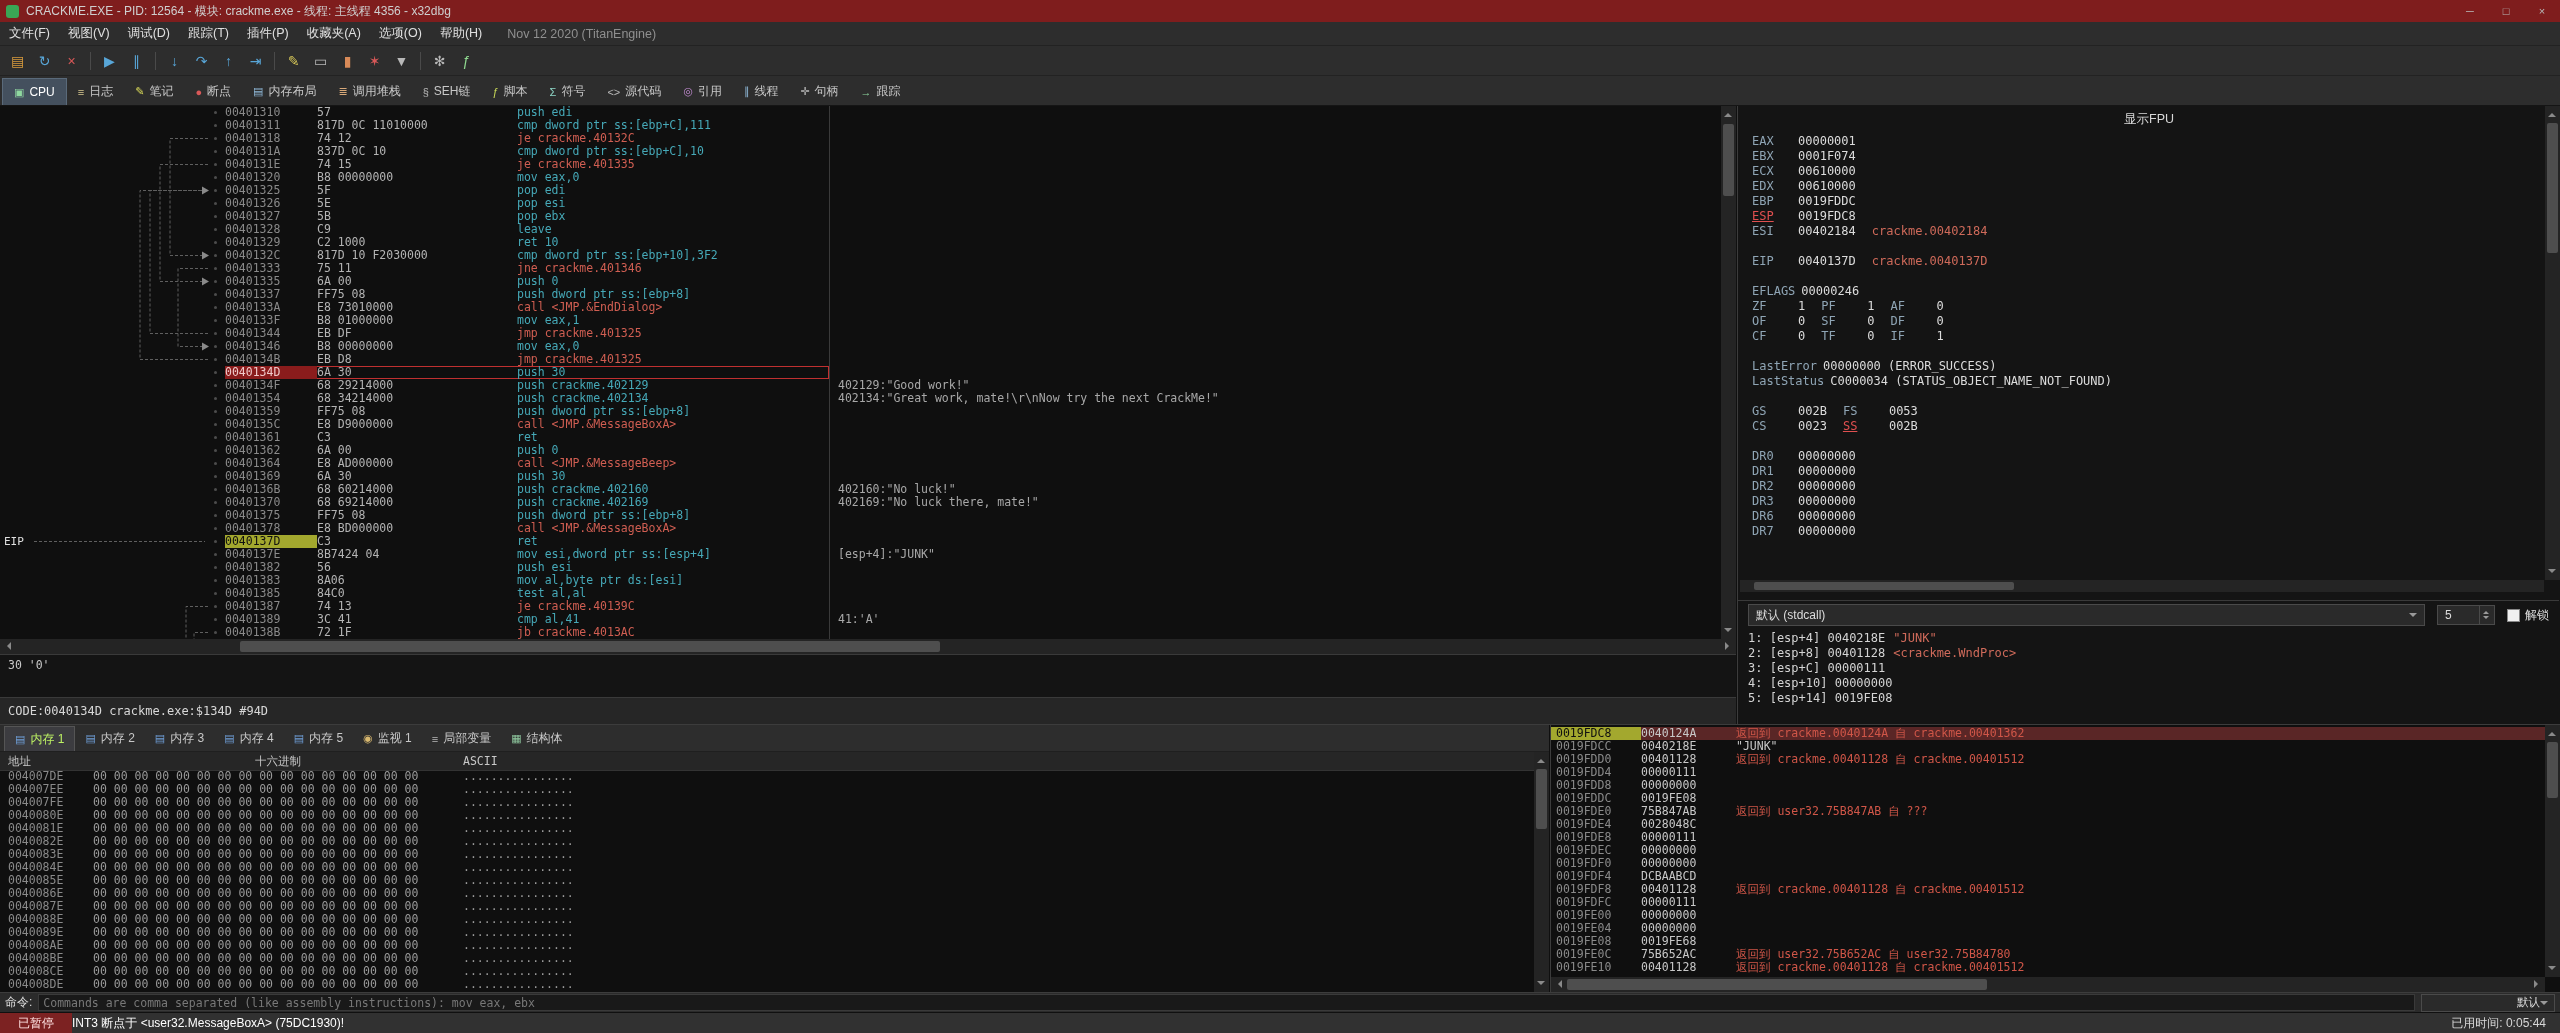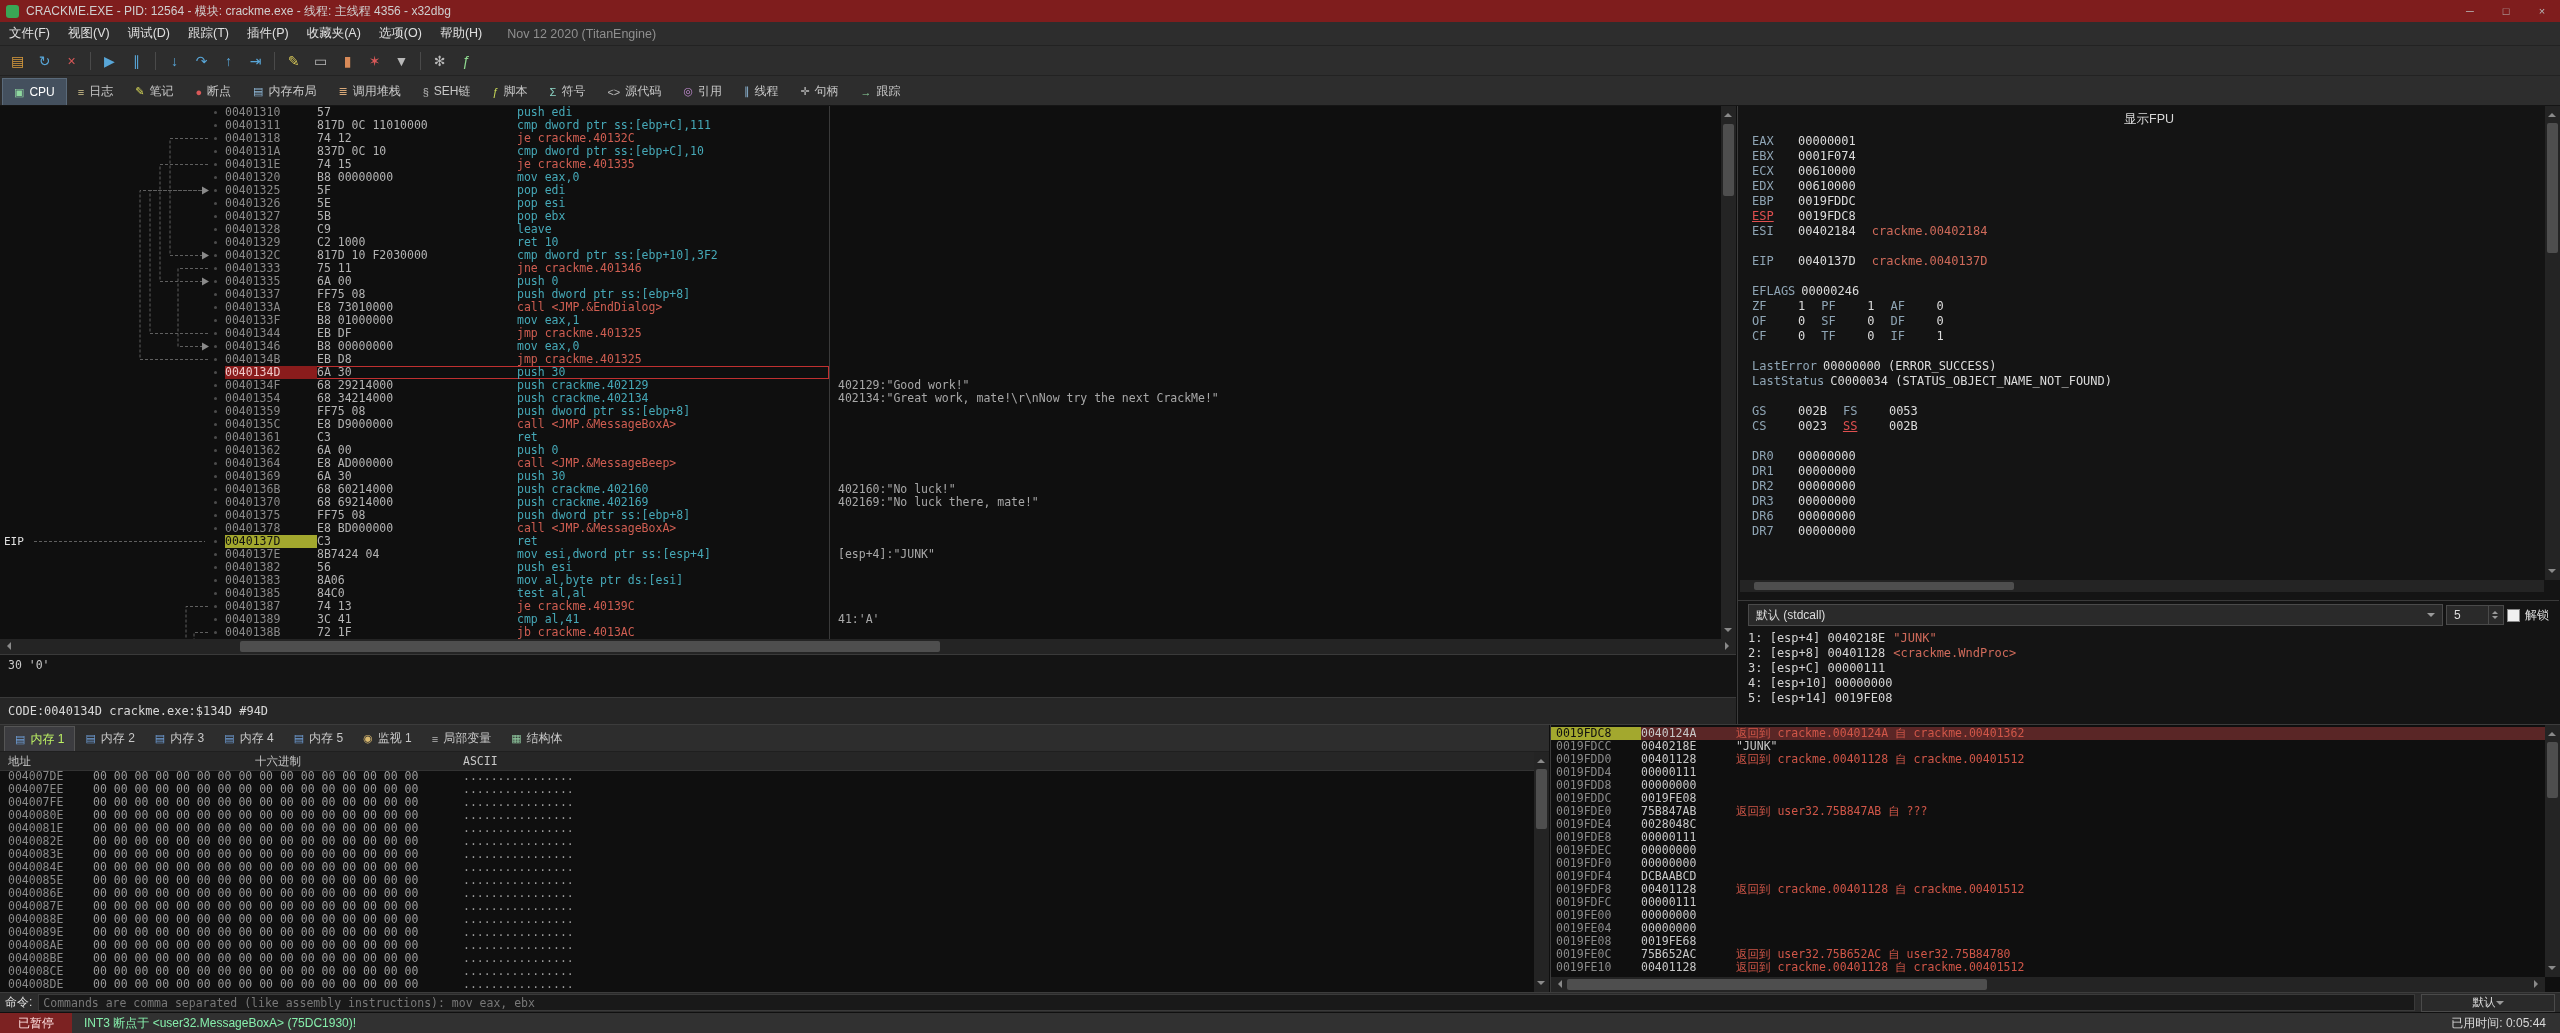--- a/index.html
+++ b/index.html
@@ -87,21 +87,21 @@
   .seg.r{color:#8fa5b5;display:inline-block;min-width:40px;margin-right:6px;}
   .seg.m{color:#e05050;text-decoration:underline;display:inline-block;min-width:40px;margin-right:6px;}
   .seg.v{color:#dcdcdc;}
   .seg.c{color:#cf6a5a;}
   #reg-vscroll{right:0;top:0;height:474px;}
   #reg-hscroll{left:2px;top:474px;width:804px;height:12px;}
 
   
   #args{position:absolute;left:0;top:494px;width:821px;height:124px;border-top:1px solid #3a3a3a;background:#141414;}
   #args-header{position:absolute;left:0;top:0;width:100%;height:28px;display:flex;align-items:center;
-    padding:0 10px;gap:3px;box-sizing:border-box;}
+    padding:0 10px;gap:12px;box-sizing:border-box;}
   .combo{flex:1;height:20px;background:#2a2a2a;border:1px solid #4a4a4a;color:#ddd;font-size:12px;
     display:flex;align-items:center;justify-content:space-between;padding:0 7px;}
   .combo-arrow{width:0;height:0;border:4px solid transparent;border-top-color:#9a9a9a;margin-top:4px;}
   .spinbox{width:58px;height:20px;background:#2a2a2a;border:1px solid #4a4a4a;color:#ddd;font-size:12px;
     display:flex;align-items:center;justify-content:space-between;padding:0 0 0 7px;box-sizing:border-box;}
   .spinarrows{width:14px;height:18px;position:relative;border-left:1px solid #4a4a4a;}
   .spin-up{width:0;height:0;border:3px solid transparent;border-bottom-color:#9a9a9a;position:absolute;left:3px;top:2px;}
   .spin-down{width:0;height:0;border:3px solid transparent;border-top-color:#9a9a9a;position:absolute;left:3px;bottom:2px;}
   .lockbox{display:flex;align-items:center;gap:5px;}
   .checkbox{width:13px;height:13px;background:#f0f0f0;border:1px solid #888;box-sizing:border-box;}
@@ -143,25 +143,25 @@
   #stack-vscroll{right:0;top:0;height:252px;}
 
   
   #cmdbar{position:absolute;left:0;top:992px;width:2560px;height:20px;background:#2b2b2b;
     border-top:1px solid #3c3c3c;display:flex;align-items:center;box-sizing:border-box;padding:0 5px;gap:6px;}
   #cmd-label{color:#dddddd;font-size:12px;flex:none;}
   #cmd-input{flex:1;height:15px;background:#191919;border:1px solid #3a3a3a;color:#cfcfcf;
     font-size:11.5px;font-family:"DejaVu Sans Mono",monospace;padding:0 4px;outline:none;}
   #cmd-input::placeholder{color:#787878;}
   #cmd-profile{width:120px;height:16px;background:#2a2a2a;border:1px solid #4a4a4a;color:#ddd;font-size:11.5px;
-    display:flex;align-items:center;justify-content:center;padding:0 6px;flex:none;}
+    display:flex;align-items:center;justify-content:flex-end;padding:0 6px;flex:none;}
   #statusbar{position:absolute;left:0;top:1012px;width:2560px;height:21px;background:#313131;
     border-top:1px solid #101010;display:flex;align-items:center;font-size:12px;box-sizing:border-box;}
   #status-state{background:#7c2222;color:#ffe2e2;height:100%;display:flex;align-items:center;padding:0 18px;flex:none;}
-  #status-msg{color:#86efac;padding-left:12px;}
+  #status-msg{color:#ffffff;}
   #status-right{margin-left:auto;color:#d8d8d8;padding-right:14px;}
 </style>
 </head>
 <body>
 
 <div id="app">
 
   <div id="titlebar">
     <span class="appicon"></span>
     <span id="title-text">CRACKME.EXE - PID: 12564 - 模块: crackme.exe - 线程: 主线程 4356 - x32dbg</span>

